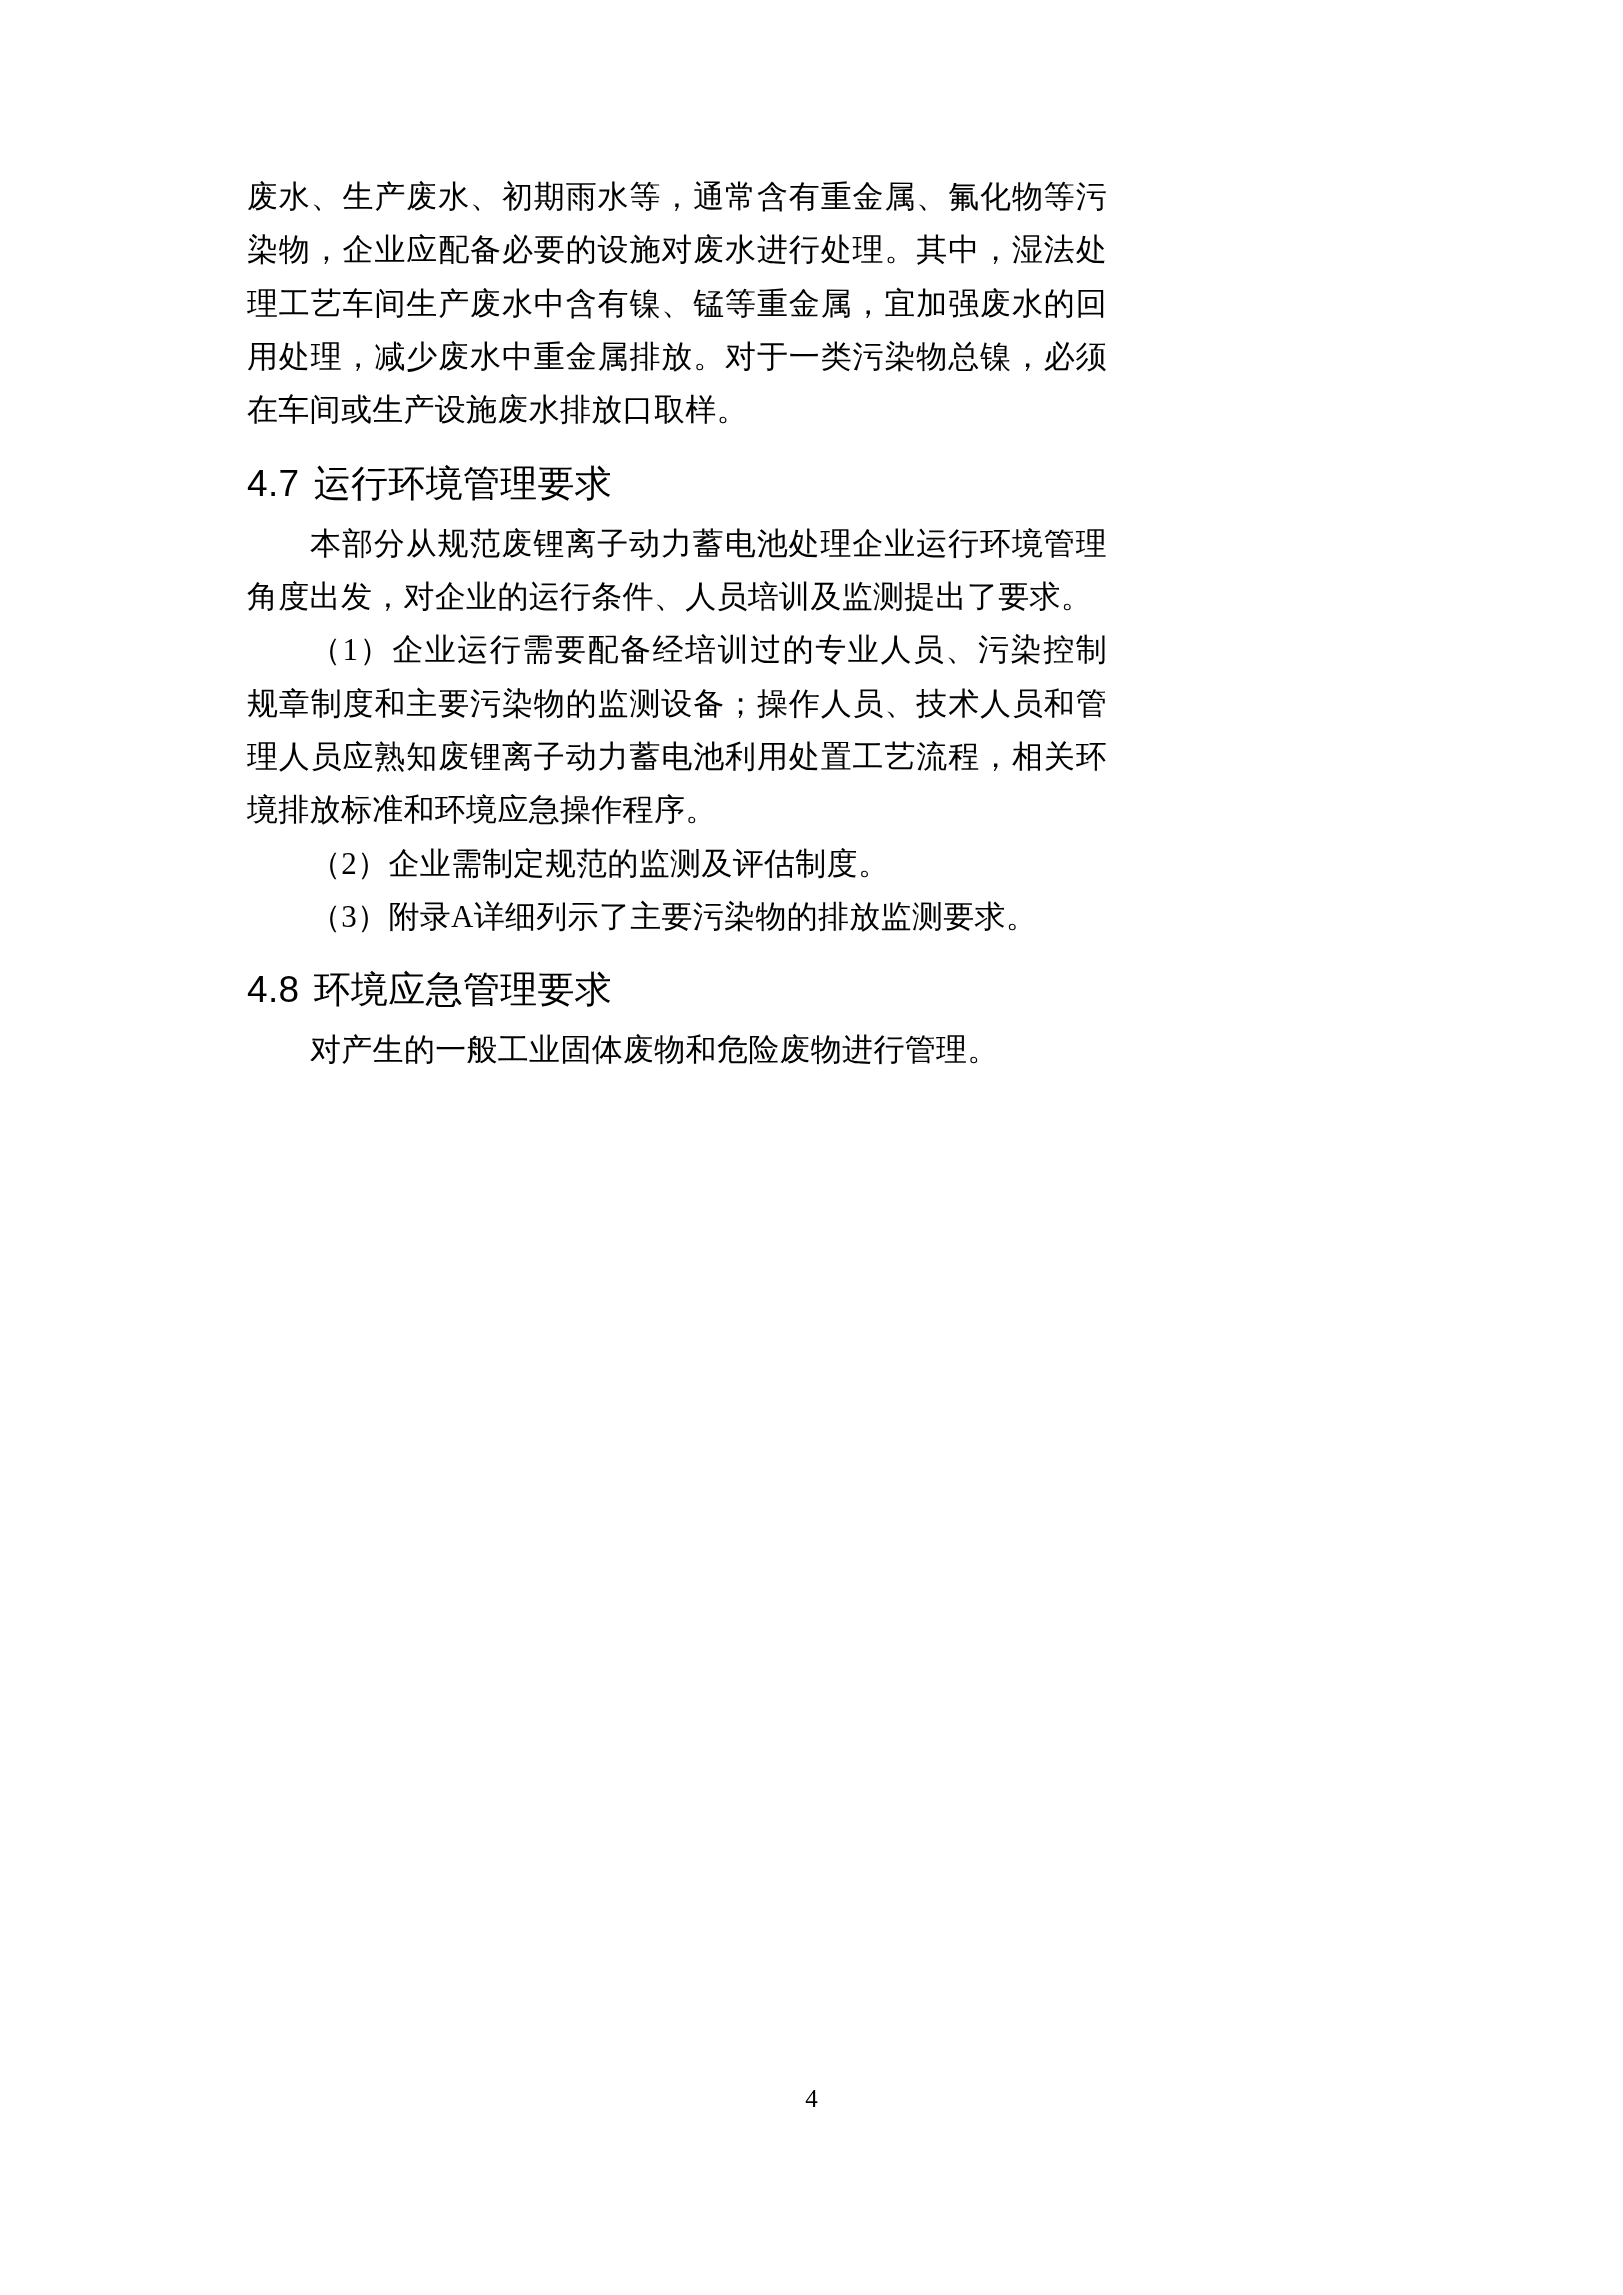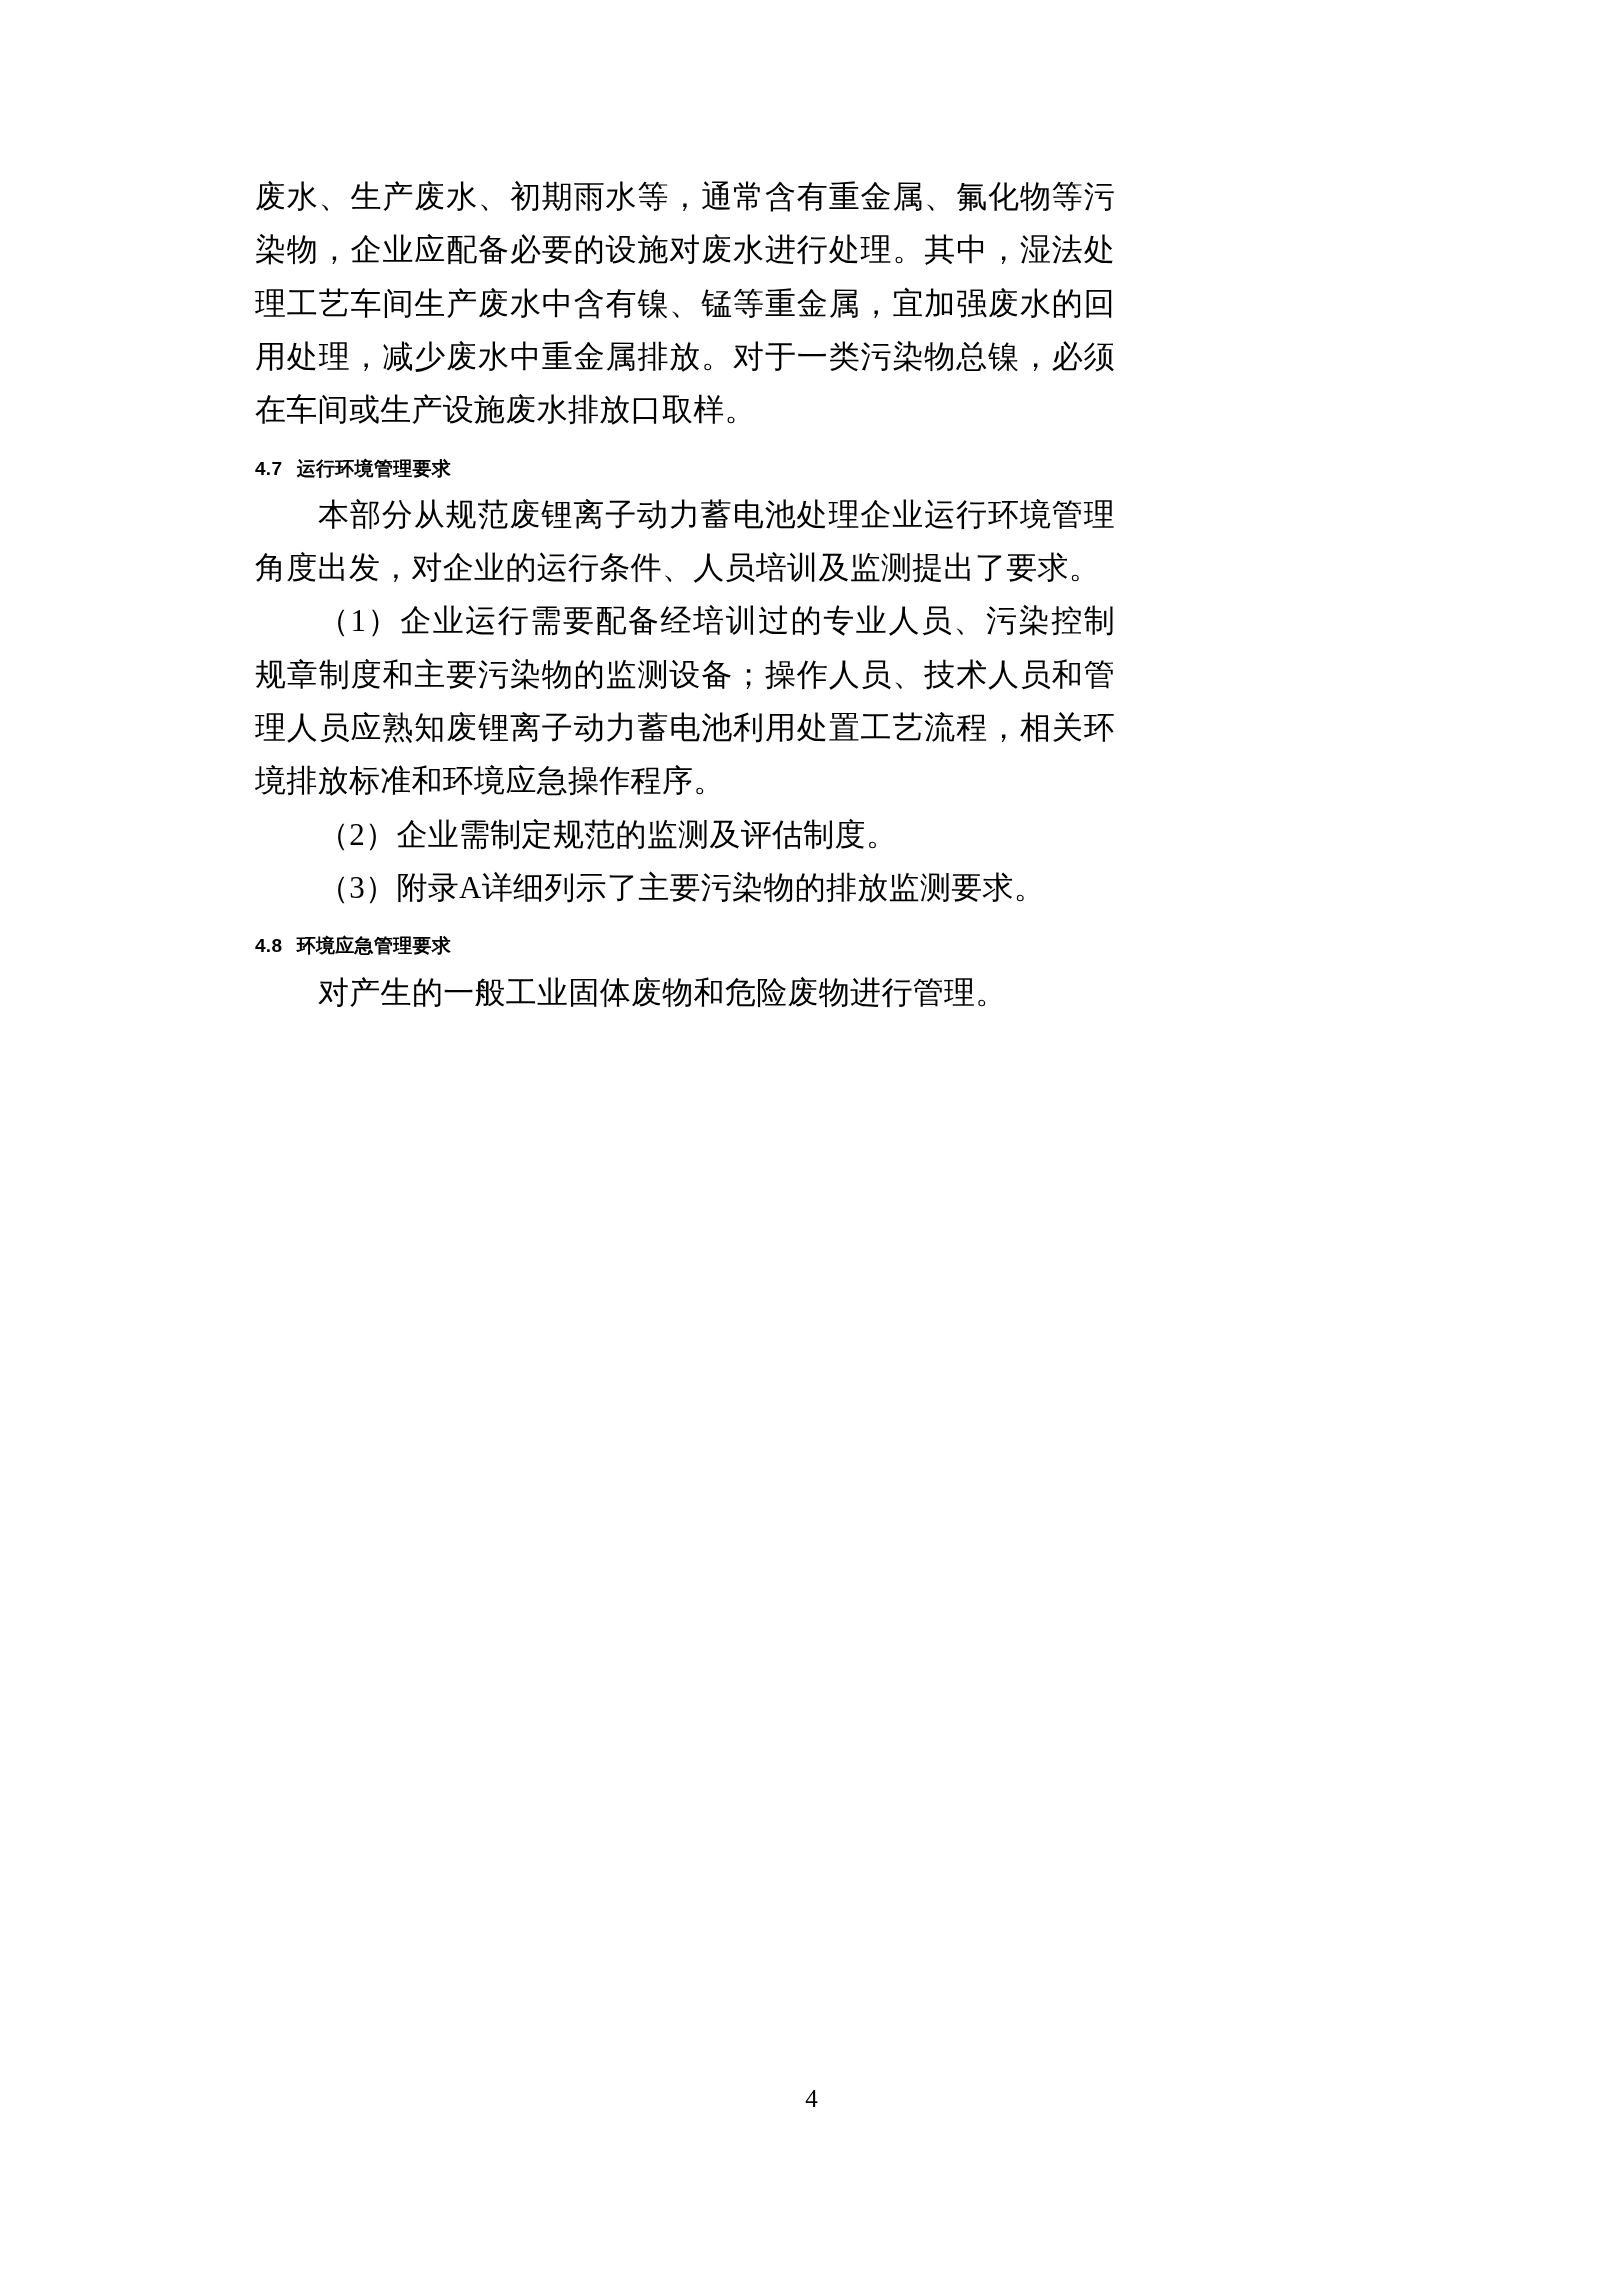--- a/index.html
+++ b/index.html
@@ -9,42 +9,42 @@
   }
   body {
     width: 1623px;
     height: 2295px;
     position: relative;
     font-family: "Liberation Serif", "DejaVu Serif", serif;
     color: #000000;
   }
   .page {
     position: absolute;
-    left: 16px;
+    left: 8px;
     top: 0;
     width: 1325px;
     height: 2295px;
     box-sizing: border-box;
     padding: 170px 226px 0 239px;
   }
   .body-text {
     font-size: 31px;
     line-height: 1.72;
     text-align: justify;
     text-justify: inter-ideograph;
     letter-spacing: 0.3px;
     margin: 0 0 0 0;
   }
   .indent {
     text-indent: 63px;
   }
   .heading {
     font-family: "Liberation Sans", "DejaVu Sans", sans-serif;
-    font-size: 19px;
-    font-weight: bold;
+    font-size: 37px;
+    font-weight: normal;
     line-height: 1.6;
     margin: 17px 0 3.9px 0;
     letter-spacing: 0.3px;
   }
   .heading .num {
     margin-right: 14.4px;
   }
   .para-gap {
     margin-top: 1.3px;
   }

